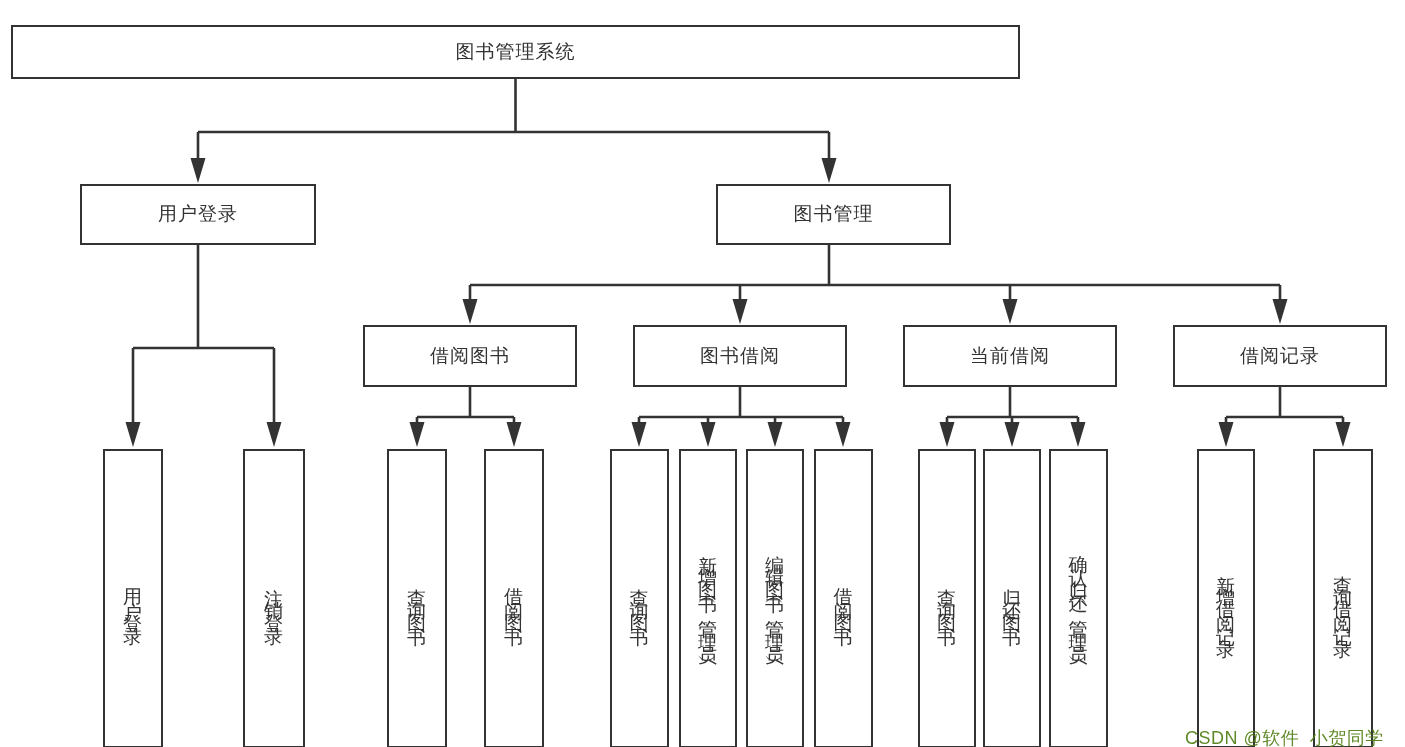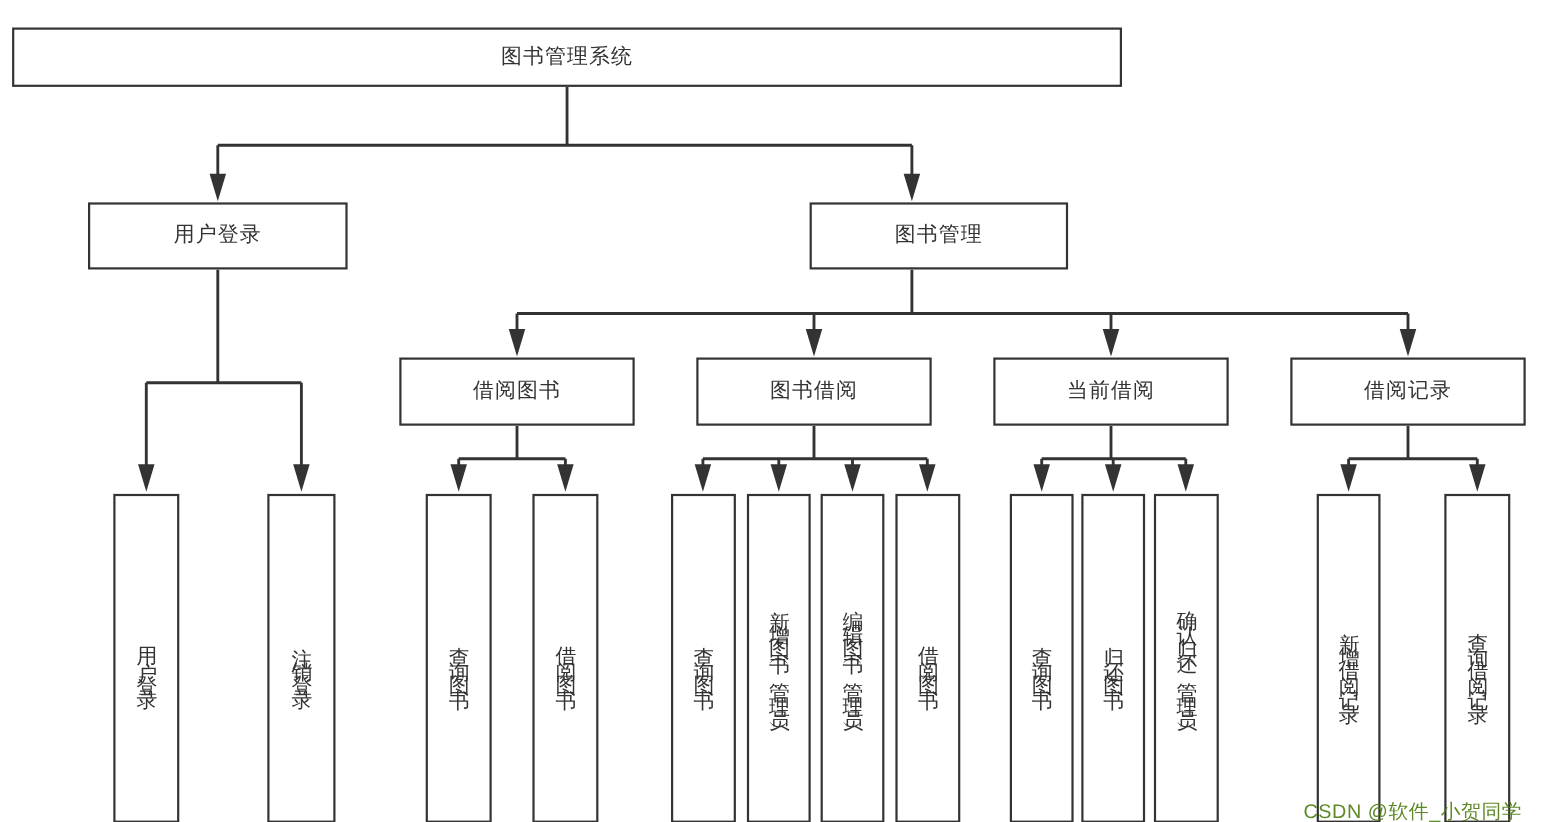--- a/index.html
+++ b/index.html
@@ -84,21 +84,21 @@
       <polygon points="1004.5,410 1019.5,410 1012,435"></polygon>
       <polygon points="1070.5,410 1085.5,410 1078,435"></polygon>
       <polygon points="1218.5,410 1233.5,410 1226,435"></polygon>
       <polygon points="1335.5,410 1350.5,410 1343,435"></polygon>
     </g>
   </svg>
 
   <div class="node" style="left:11px; top:13px; width:1009px; height:54px;">图书管理系统</div>
 
   <div class="node" style="left:80px; top:172px; width:236px; height:61px;">用户登录</div>
-  <div class="node" style="left:736px; top:172px; width:235px; height:61px;">图书管理</div>
+  <div class="node" style="left:716px; top:172px; width:235px; height:61px;">图书管理</div>
 
   <div class="node" style="left:363px; top:313px; width:214px; height:62px;">借阅图书</div>
   <div class="node" style="left:633px; top:313px; width:214px; height:62px;font-family:Liberation Serif, serif;">图书借阅</div>
   <div class="node" style="left:903px; top:313px; width:214px; height:62px;font-family:Liberation Serif, serif;">当前借阅</div>
   <div class="node" style="left:1173px; top:313px; width:214px; height:62px;">借阅记录</div>
 
   <div class="node v" style="left:103px; top:437px; width:60px; height:299px;">用户登录</div>
   <div class="node v" style="left:243px; top:437px; width:62px; height:299px;">注销登录</div>
 
   <div class="node v" style="left:387px; top:437px; width:60px; height:299px;">查询图书</div>

